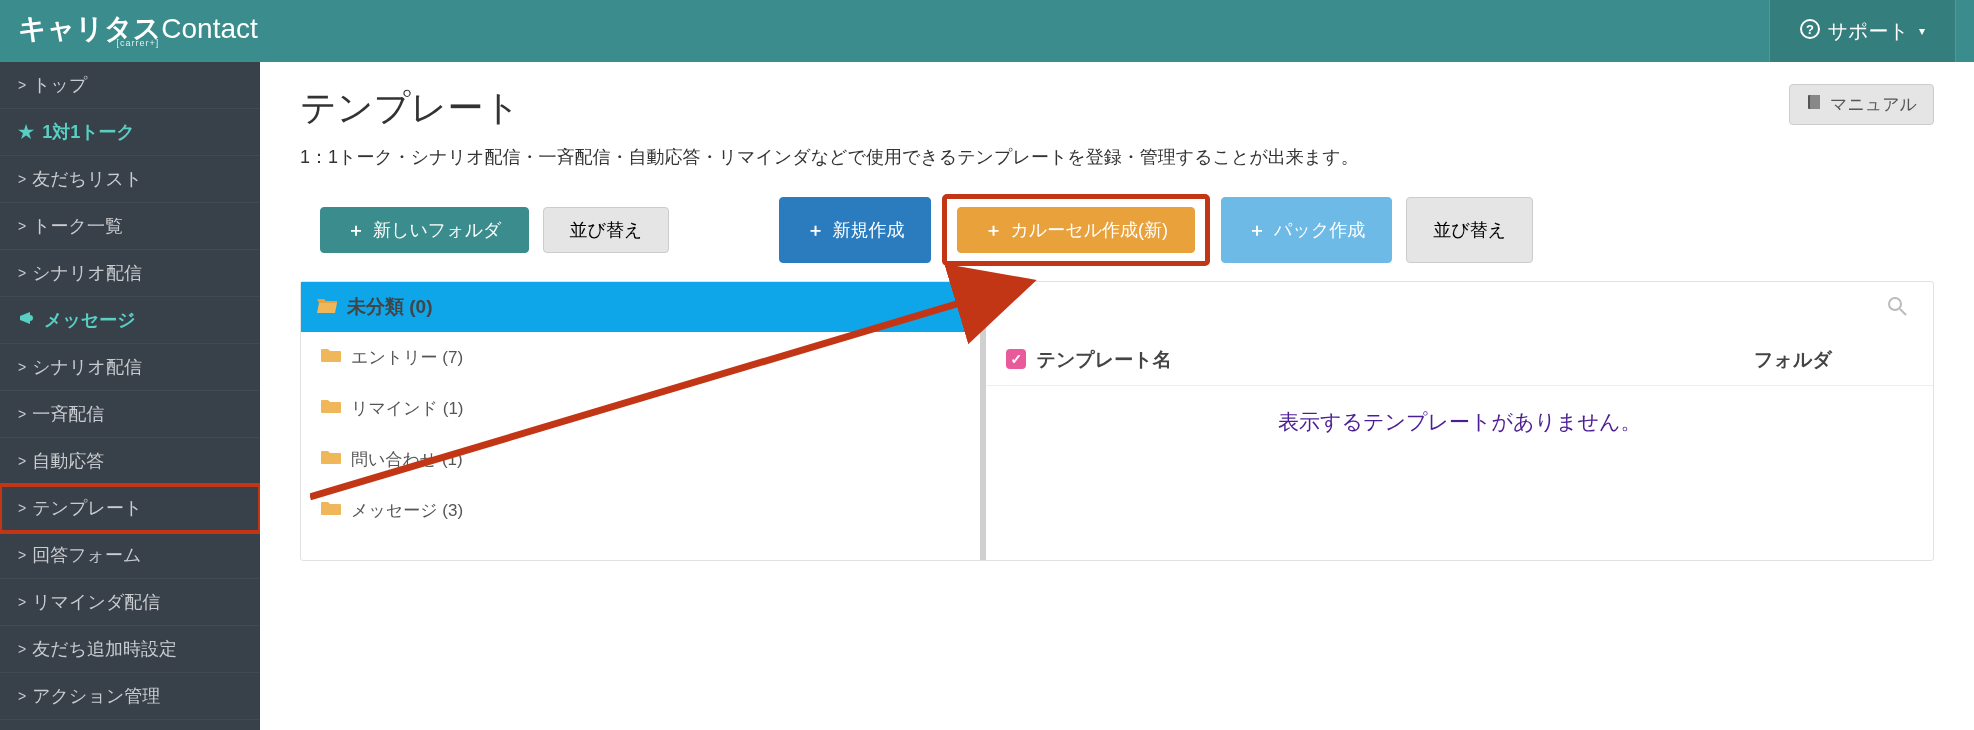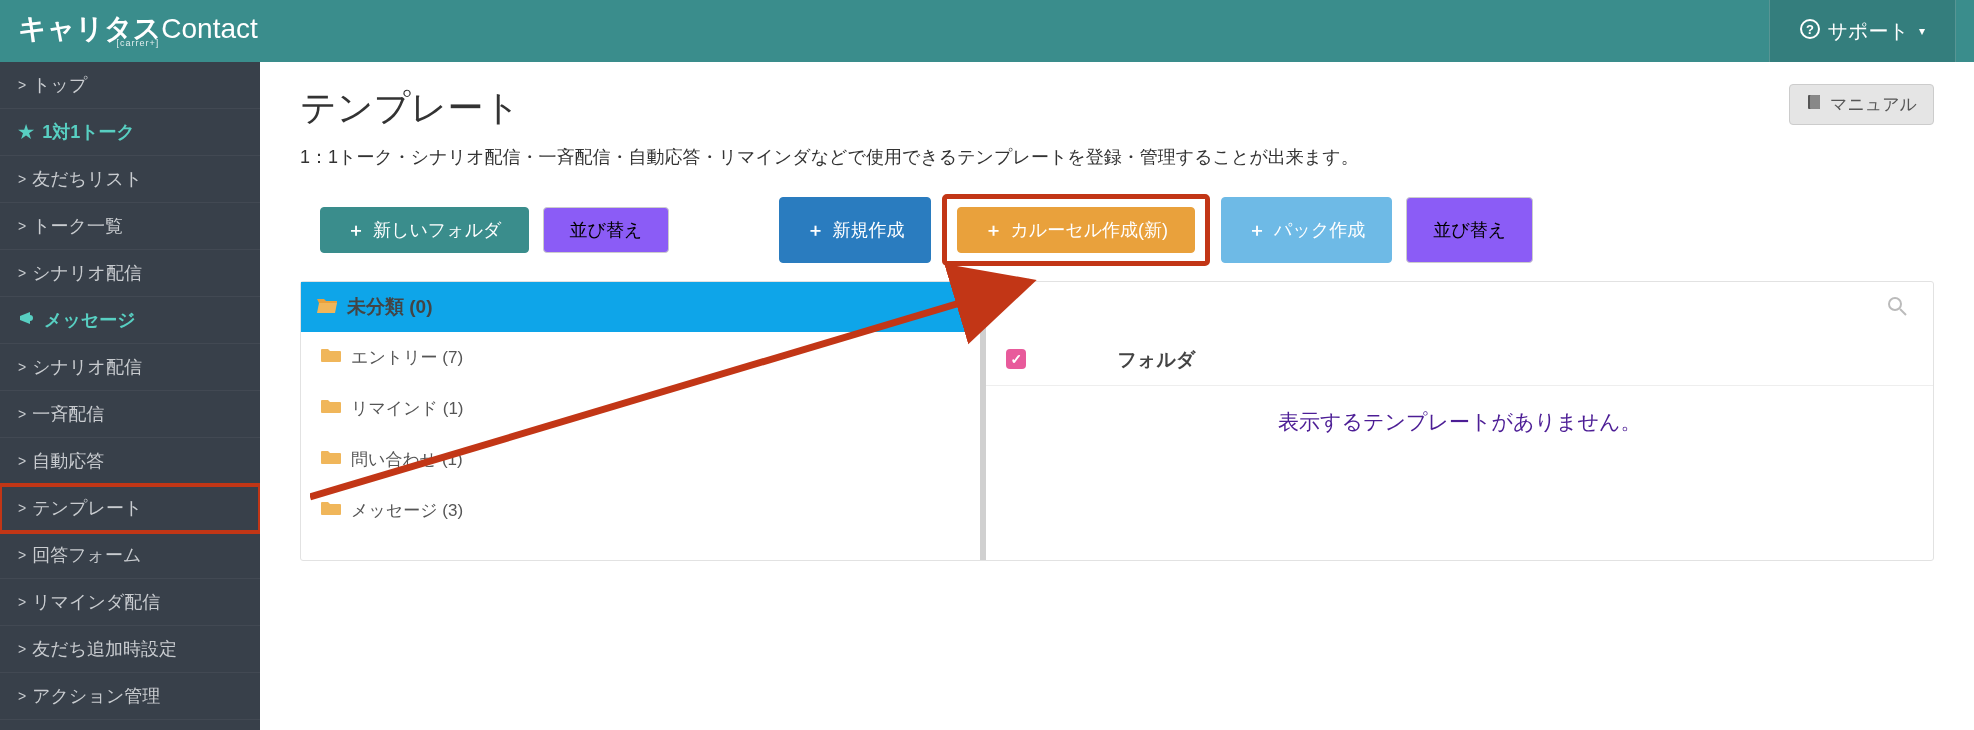--- a/index.html
+++ b/index.html
@@ -18,21 +18,21 @@
 .side-item.section { color:#58cfc2; font-weight:bold; }
 .side-item .chev { margin-right:6px; font-size:14px;}
 .side-item.section .star, .side-item.section .mega { margin-right:8px; }
 .side-item.highlight { outline:4px solid #c23616; outline-offset:-2px; }
 .content { flex:1; padding:22px 40px; position:relative; background:#fff;}
 .page-head { display:flex; align-items:flex-start; }
 .page-title { font-size:36px; color:#333; font-weight:500; }
 .manual-btn { margin-left:auto; border:1px solid #ccc; background:#e5e5e5; padding:8px 16px; border-radius:4px; font-size:17px; color:#555; cursor:pointer; display:flex; align-items:center; gap:8px; }
 .page-desc { margin-top:12px; font-size:18px; color:#333; }
 .toolbar-row { margin-top:28px; display:flex; align-items:center; gap:0; }
-.btn { border:1px solid #ccc; background:#8b5cf6; padding:10px 26px; border-radius:4px; font-size:18px; cursor:pointer; display:inline-flex; align-items:center; gap:8px; font-weight:500;}
+.btn { border:1px solid #ccc; background:#e5e5e5; padding:10px 26px; border-radius:4px; font-size:18px; cursor:pointer; display:inline-flex; align-items:center; gap:8px; font-weight:500;}
 .btn.teal { background:#3a8d8c; color:#fff; border-color:#3a8d8c; }
 .btn.blue { background:#2a7cbf; color:#fff; border-color:#2a7cbf; }
 .btn.orange { background:#e9a13c; color:#fff; border-color:#e9a13c; }
 .btn.lightblue { background:#6ebae6; color:#fff; border-color:#6ebae6; }
 .btn .plus { font-weight:bold; }
 .tb-group1 { display:flex; gap:14px; margin-left:20px;}
 .tb-group2 { display:flex; gap:14px; margin-left:110px;}
 .highlight-box { outline:5px solid #c23616; outline-offset:-2px; padding:10px 12px; border-radius:2px; }
 .panels { display:flex; margin-top:18px; border:1px solid #e2e2e2; border-radius:3px; min-height:280px;}
 .folder-panel { width:42%; border-right:6px solid #d0d0d0; }
@@ -226,20 +226,21 @@
         <div class="tmpl-searchrow">
           <span class="search-icon">
             <svg width="20" height="20" viewBox="0 0 20 20">
                 <circle cx="8" cy="8" r="6" fill="none" stroke="#bbb" stroke-width="2"></circle>
                 <line x1="13" y1="13" x2="19" y2="19" stroke="#bbb" stroke-width="2"></line>
               </svg>
           </span>
         </div>
         <div class="tmpl-cols">
           <span class="cb"><span class="checkbox-on">✓</span></span>
+          <span class="c1">テンプレート名</span>
           <span class="c2">フォルダ</span>
         </div>
         <div class="tmpl-empty">表示するテンプレートがありません。</div>
       </div>
     </div>
 
     <svg class="arrow" width="900" height="260">
       <defs>
           <marker id="ah" markerWidth="14" markerHeight="14" refX="11" refY="6" orient="auto">
             <path d="M0,0 L12,6 L0,12 z" fill="#c23616"></path>

